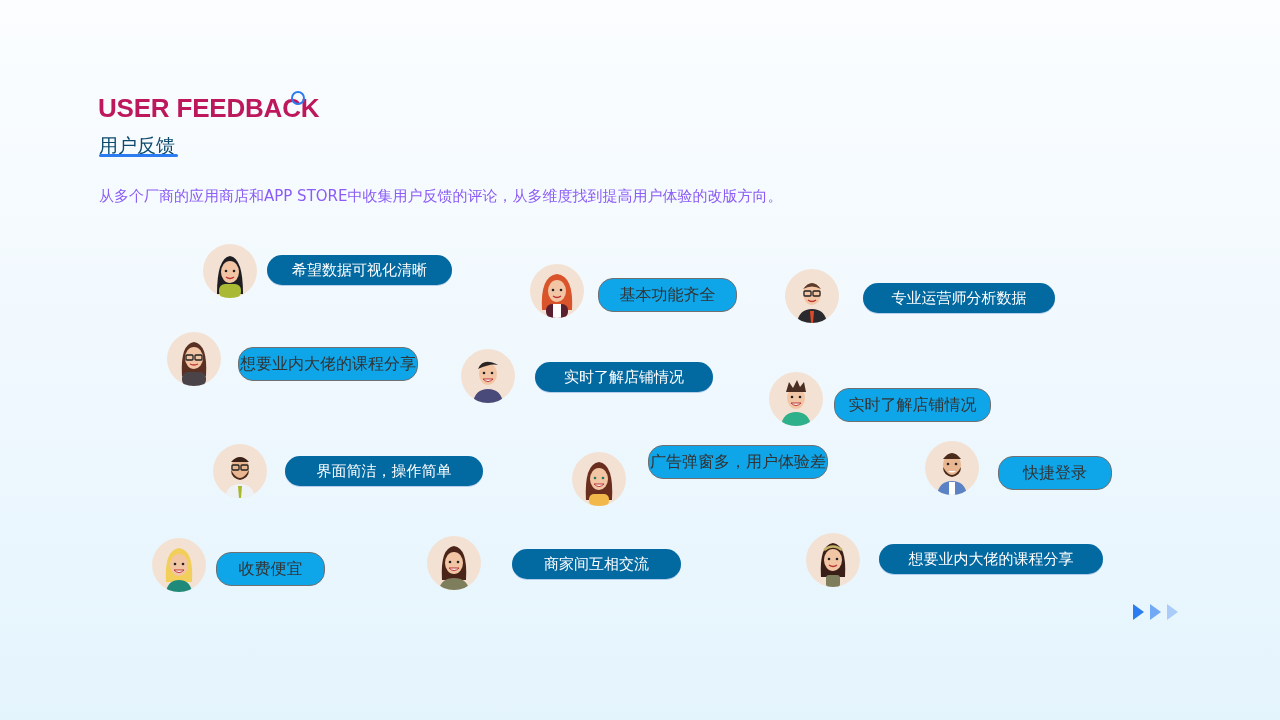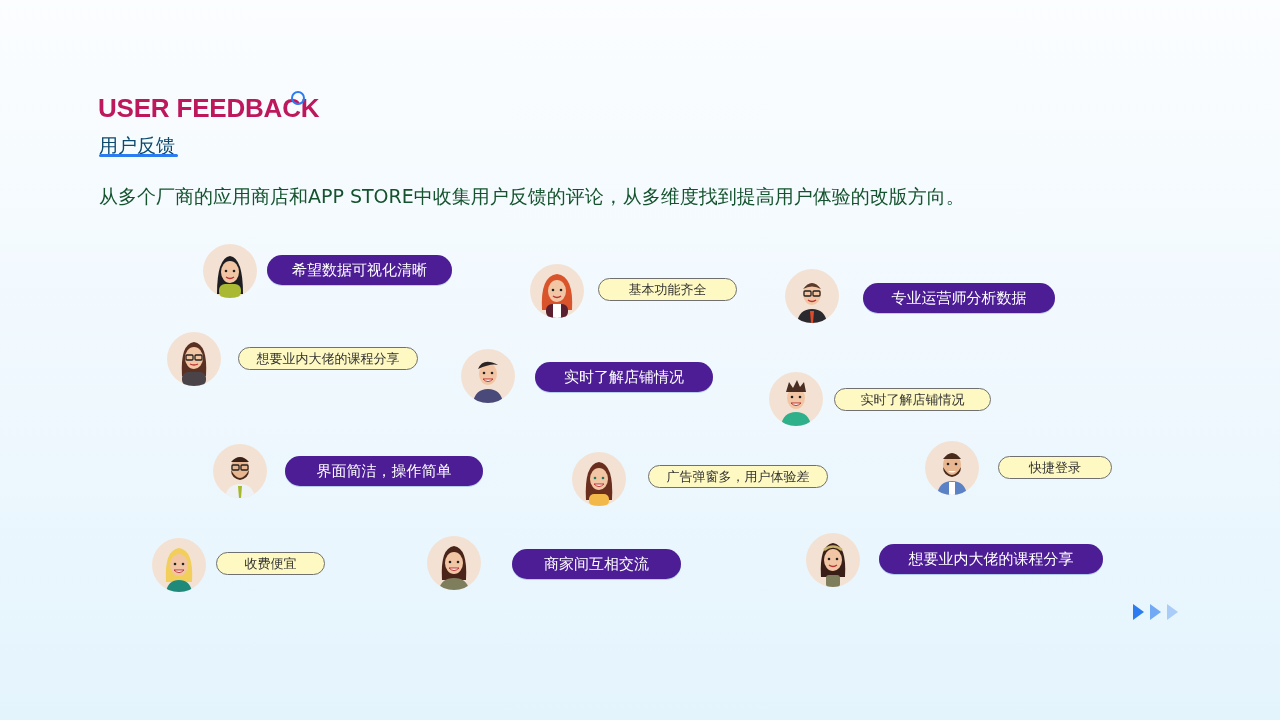--- a/index.html
+++ b/index.html
@@ -19,39 +19,39 @@
     position:absolute; left:291px; top:91px; width:10px; height:10px;
     border:2px solid #2b7cf0; border-radius:50%;
   }
   .title-cn {
     position:absolute; left:99px; top:132px; font-size:19px; color:#0c4a6e; line-height:26px;
   }
   .title-underline {
     position:absolute; left:99px; top:154px; width:79px; height:3px; background:#2b7cf0; border-radius:2px;
   }
   .subtitle {
-    position:absolute; left:99px; top:185px; font-size:19px; color:#14532d; line-height:22px;
+    position:absolute; left:99px; top:185px; font-size:15px; color:#8b5cf6; line-height:22px;
   }
   .item { position:absolute; }
   .avatar {
     position:absolute; width:54px; height:54px; border-radius:50%;
     background:#f3e2d4; overflow:hidden;
   }
   .avatar svg { width:54px; height:54px; display:block; }
   .bubble {
     position:absolute; height:28px; border-radius:15px;
     display:flex; align-items:center; justify-content:center;
     font-size:14px; white-space:nowrap; box-sizing:border-box;
   }
   .bubble.blue {
-    background:#4c1d95; color:#fff; height:30px; font-size:15px;
+    background:#0369a1; color:#fff; height:30px; font-size:15px;
     box-shadow: 0 1px 0 rgba(20,80,180,0.25);
   }
   .bubble.outline {
-    background:#fef9c3; color:#333; border:1.5px solid #707070; height:23px; font-size:13px;
+    background:#0ea5e9; color:#333; border:1.5px solid #707070; height:34px; font-size:16px;
   }
   .arrows { position:absolute; left:1133px; top:604px; display:flex; gap:6px; }
   .arrow { width:0; height:0; border-top:8px solid transparent; border-bottom:8px solid transparent; border-left:11px solid #2b7cf0; }
 </style>
 </head>
 <body>
 
 <div class="title-en">USER FEEDBACK</div>
 <div class="title-ring"></div>
 <div class="title-cn">用户反馈</div>
@@ -163,21 +163,21 @@
   <div class="avatar" style="left:572px;top:452px;">
     <svg viewBox="0 0 54 54">
         <path d="M14 48 Q12 12 27 10 Q42 12 40 48Z" fill="#6a2e1e"></path>
         <rect x="17" y="42" width="20" height="12" rx="5" fill="#f2b84a"></rect>
         <ellipse cx="27" cy="27" rx="9" ry="11" fill="#f2c6a4"></ellipse>
         <circle cx="23" cy="26" r="1.3" fill="#1a7a5a"></circle>
         <circle cx="31" cy="26" r="1.3" fill="#1a7a5a"></circle>
         <path d="M22 32 Q27 37 32 32Z" fill="#fff" stroke="#b33" stroke-width="1"></path>
       </svg>
   </div>
-  <div class="bubble outline" style="left:648px;top:465px;width:180px;text-align:center;">广告弹窗多，用户体验差</div>
+  <div class="bubble outline" style="left:648px;top:445px;width:180px;text-align:center;">广告弹窗多，用户体验差</div>
 </div>
 
 <div class="item">
   <div class="avatar" style="left:925px;top:441px;">
     <svg viewBox="0 0 54 54">
         <path d="M12 54 Q14 40 27 40 Q40 40 42 54Z" fill="#5b82c4"></path>
         <rect x="24" y="41" width="6" height="13" fill="#fff"></rect>
         <ellipse cx="27" cy="24" rx="9" ry="11" fill="#e8b690"></ellipse>
         <path d="M18 26 Q27 42 36 26 Q36 34 27 36 Q18 34 18 26Z" fill="#4a2a1a"></path>
         <path d="M18 18 Q27 6 36 18Z" fill="#4a2a1a"></path>

